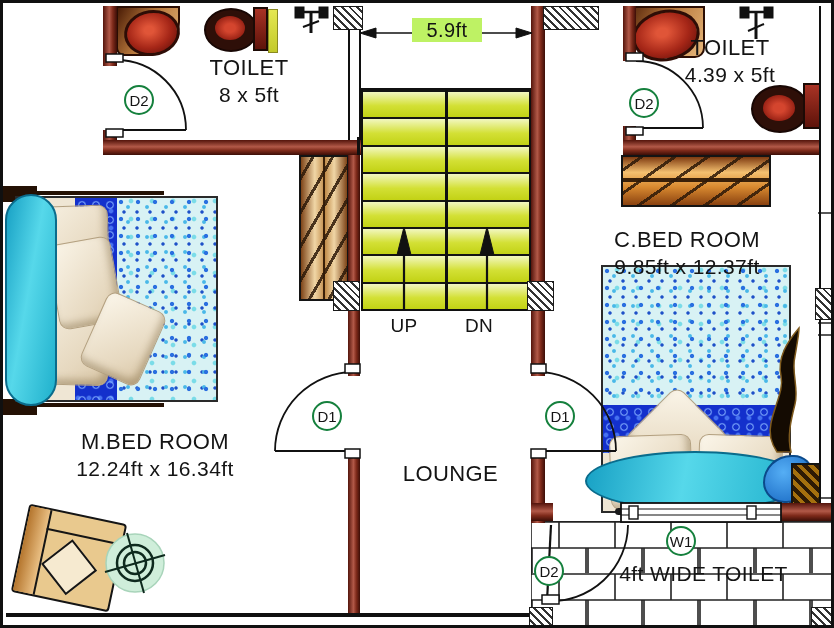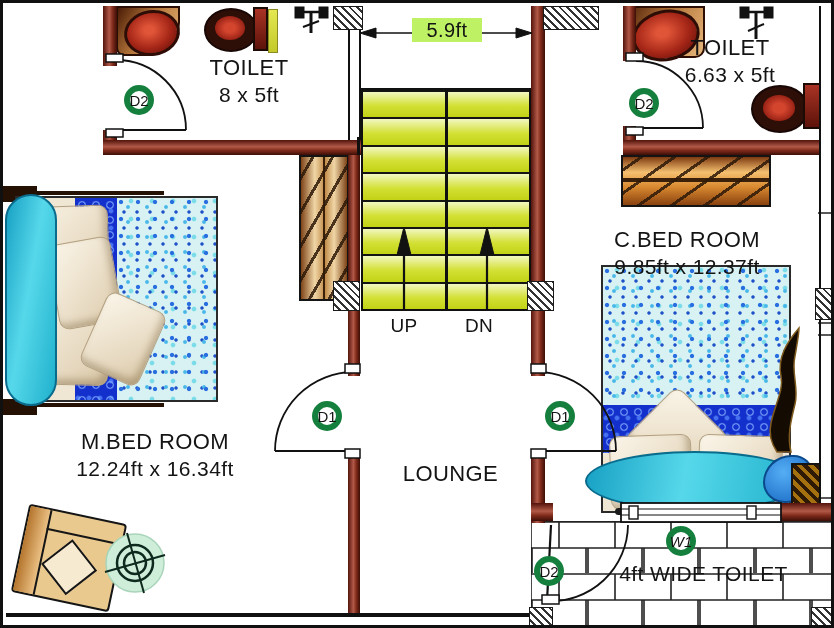--- a/index.html
+++ b/index.html
@@ -7,21 +7,21 @@
         font-family:"Liberation Sans",sans-serif;}
   .abs{position:absolute;}
   .wallv{position:absolute;background:linear-gradient(to right,#53140b,#b25948 45%,#7e2a1a 70%,#3c0e07);z-index:4;}
   .wallh{position:absolute;background:linear-gradient(to bottom,#53140b,#b25948 45%,#7e2a1a 70%,#3c0e07);z-index:4;}
   .wallw{position:absolute;background:#fff;border-left:2px solid #101010;border-right:2px solid #101010;box-sizing:border-box;z-index:4;}
   .hatch{position:absolute;background:repeating-linear-gradient(45deg,#fff 0 3.5px,#333 3.5px 5.5px);border:1.5px solid #1a1a1a;box-sizing:border-box;z-index:4;}
   .blackline{position:absolute;background:#101010;z-index:4;}
   .lbl{position:absolute;color:#141414;text-align:center;line-height:1.22;z-index:6;letter-spacing:.4px;}
   .room-title{font-size:22px;}
   .room-dim{font-size:21px;}
-  .tag{position:absolute;width:30px;height:30px;border:6px solid #15803d;border-radius:50%;background:#fff;display:flex;
+  .tag{position:absolute;width:30px;height:30px;border:2px solid #15803d;border-radius:50%;background:#fff;display:flex;
        align-items:center;justify-content:center;font-size:15px;color:#141414;z-index:6;box-sizing:border-box;}
   .stairs{position:absolute;left:358px;top:85px;width:170px;height:223px;display:flex;border:2px solid #101010;box-sizing:border-box;z-index:3;background:#fff;}
   .stair-col{flex:1;display:flex;flex-direction:column;}
   .stair-col.left{border-right:3px solid #101010;}
   .tread{flex:1;background:linear-gradient(180deg,#f2f7c0,#d3e035 55%,#c2d215);border-top:2px solid #141414;}
   .pillow{position:absolute;background:linear-gradient(135deg,#fbf6ea,#e6d8bf 70%,#d8c5a4);border:1.5px solid #b3a080;border-radius:10px;
           box-shadow:inset -4px -5px 7px rgba(110,85,45,.35);z-index:3;}
   .speckle{background-color:#d8f2f4;background-image:
       radial-gradient(circle at 4px 4px,#2a6fe0 1.6px,rgba(42,111,224,0) 2.6px),
       radial-gradient(circle at 11px 9px,#49b8e8 1.4px,rgba(73,184,232,0) 2.4px),
@@ -263,21 +263,21 @@
 
     <path transform="translate(758,325)" d="M38,0 C26,14 16,30 20,48 C23,62 14,76 10,95 C7,108 12,118 16,124 L30,124 C26,108 30,92 34,76 C38,60 30,44 34,28 C36,16 38,6 38,0 Z" fill="#140b02" stroke="#7e5a1e" stroke-width="1.5"></path>
   </svg>
 
   <div class="lbl" style="left:158px;top:52px;width:176px;">
     <div class="room-title">TOILET</div>
     <div class="room-dim">8 x 5ft</div>
   </div>
   <div class="lbl" style="left:639px;top:32px;width:176px;">
     <div class="room-title">TOILET</div>
-    <div class="room-dim">6.63 x 5ft</div>
+    <div class="room-dim">4.39 x 5ft</div>
   </div>
   <div class="lbl" style="left:52px;top:426px;width:200px;">
     <div class="room-title">M.BED ROOM</div>
     <div class="room-dim">12.24ft x 16.34ft</div>
   </div>
   <div class="lbl" style="left:584px;top:224px;width:200px;">
     <div class="room-title">C.BED ROOM</div>
     <div class="room-dim">9.85ft x 12.37ft</div>
   </div>
   <div class="lbl" style="left:350px;top:458px;width:195px;">
@@ -287,15 +287,15 @@
 
   <div class="lbl" style="left:409px;top:15px;width:70px;background:#bef264;font-size:20px;z-index:6;">5.9ft</div>
   <div class="lbl" style="left:384px;top:311px;width:34px;font-size:19px;">UP</div>
   <div class="lbl" style="left:459px;top:311px;width:34px;font-size:19px;">DN</div>
 
   <div class="tag" style="left:121px;top:82px;">D2</div>
   <div class="tag" style="left:626px;top:85px;">D2</div>
   <div class="tag" style="left:309px;top:398px;">D1</div>
   <div class="tag" style="left:542px;top:398px;">D1</div>
   <div class="tag" style="left:531px;top:553px;">D2</div>
-  <div class="tag" style="left:663px;top:523px;font-style:italic;">W1</div>
+  <div class="tag" style="left:663px;top:523px;">W1</div>
 
 </div>
 
 </body></html>

